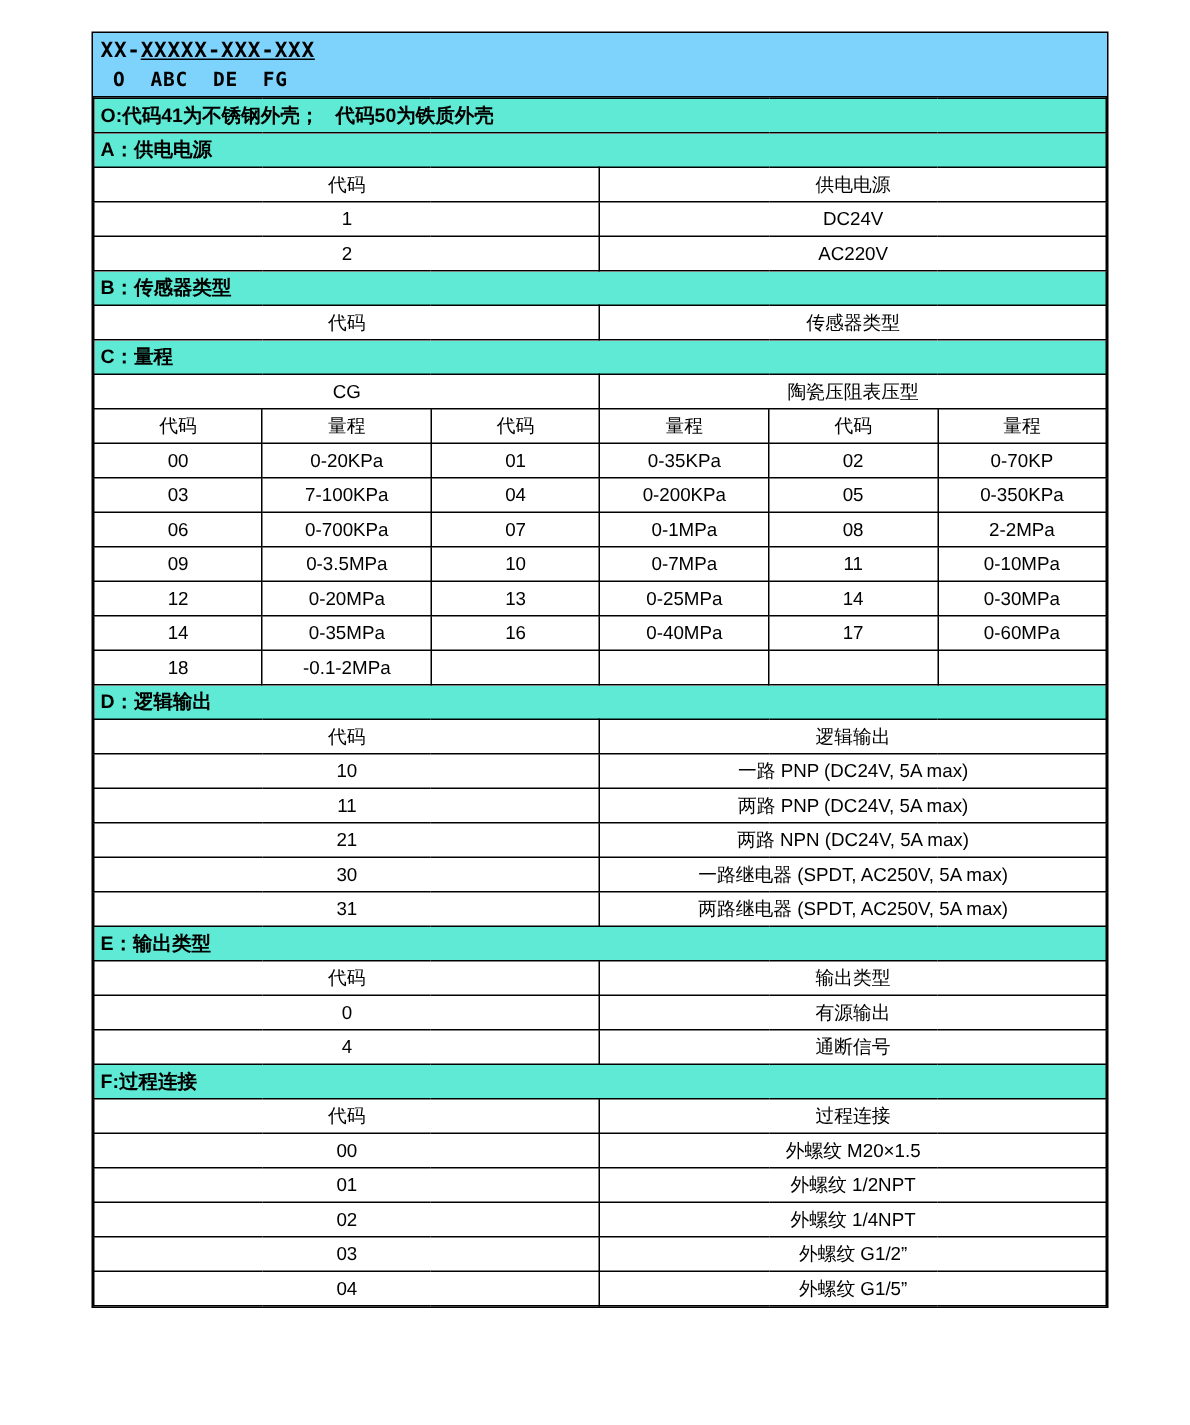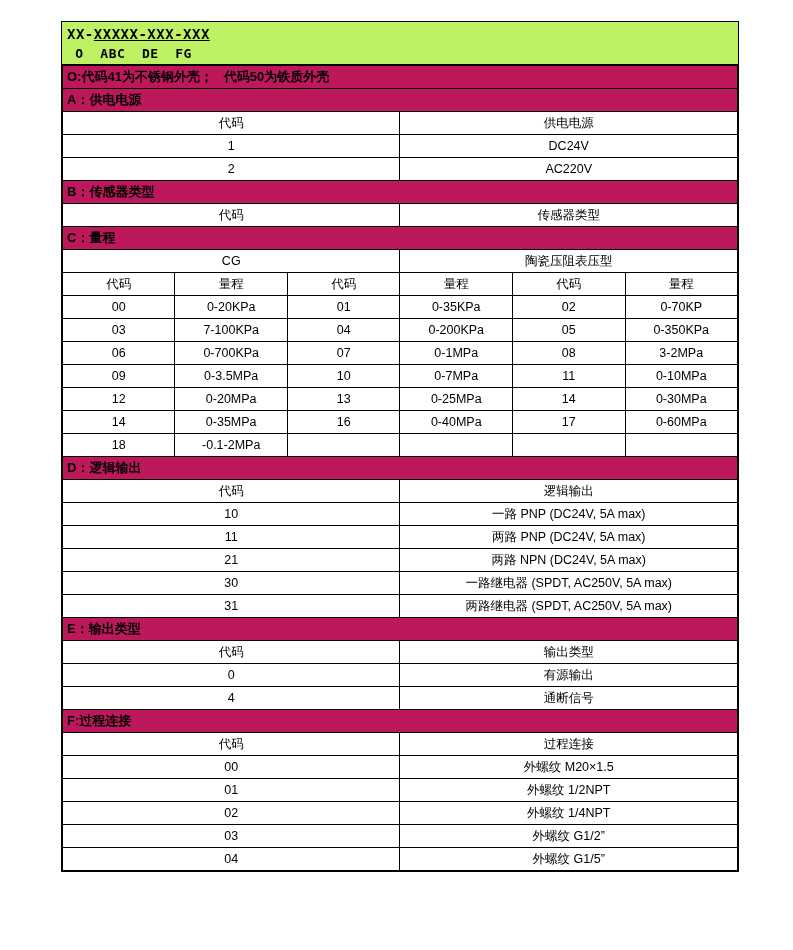--- a/index.html
+++ b/index.html
@@ -11,21 +11,21 @@
   }
   .doc {
     position: absolute;
     left: 61px; top: 21px;
     width: 678px;
     border: 1px solid #000;
     background: #fff;
     box-sizing: border-box;
   }
   .title-block {
-    background: #bef264;
+    background: #7dd3fc;
     padding: 4px 0 3px 5px;
     border-bottom: 1px solid #000;
   }
   .model-code {
     font-family: "DejaVu Sans Mono", "Liberation Mono", monospace;
     font-weight: bold;
     font-size: 14px;
     letter-spacing: 0.5px;
     white-space: pre;
   }
@@ -48,21 +48,21 @@
     height: 22px;
     text-align: center;
     vertical-align: middle;
     font-size: 12.5px;
     line-height: 22px;
     padding: 0 2px;
     overflow: hidden;
     white-space: pre;
   }
   table.spec td.bar {
-    background: #be185d;
+    background: #5eead4;
     text-align: left;
     font-weight: bold;
     font-size: 13px;
     padding-left: 4px;
   }
 </style>
 </head>
 <body>
 
 <div class="doc">
@@ -141,21 +141,21 @@
         <td>0-200KPa</td>
         <td>05</td>
         <td>0-350KPa</td>
       </tr>
       <tr>
         <td>06</td>
         <td>0-700KPa</td>
         <td>07</td>
         <td>0-1MPa</td>
         <td>08</td>
-        <td>3-2MPa</td>
+        <td>2-2MPa</td>
       </tr>
       <tr>
         <td>09</td>
         <td>0-3.5MPa</td>
         <td>10</td>
         <td>0-7MPa</td>
         <td>11</td>
         <td>0-10MPa</td>
       </tr>
       <tr>

